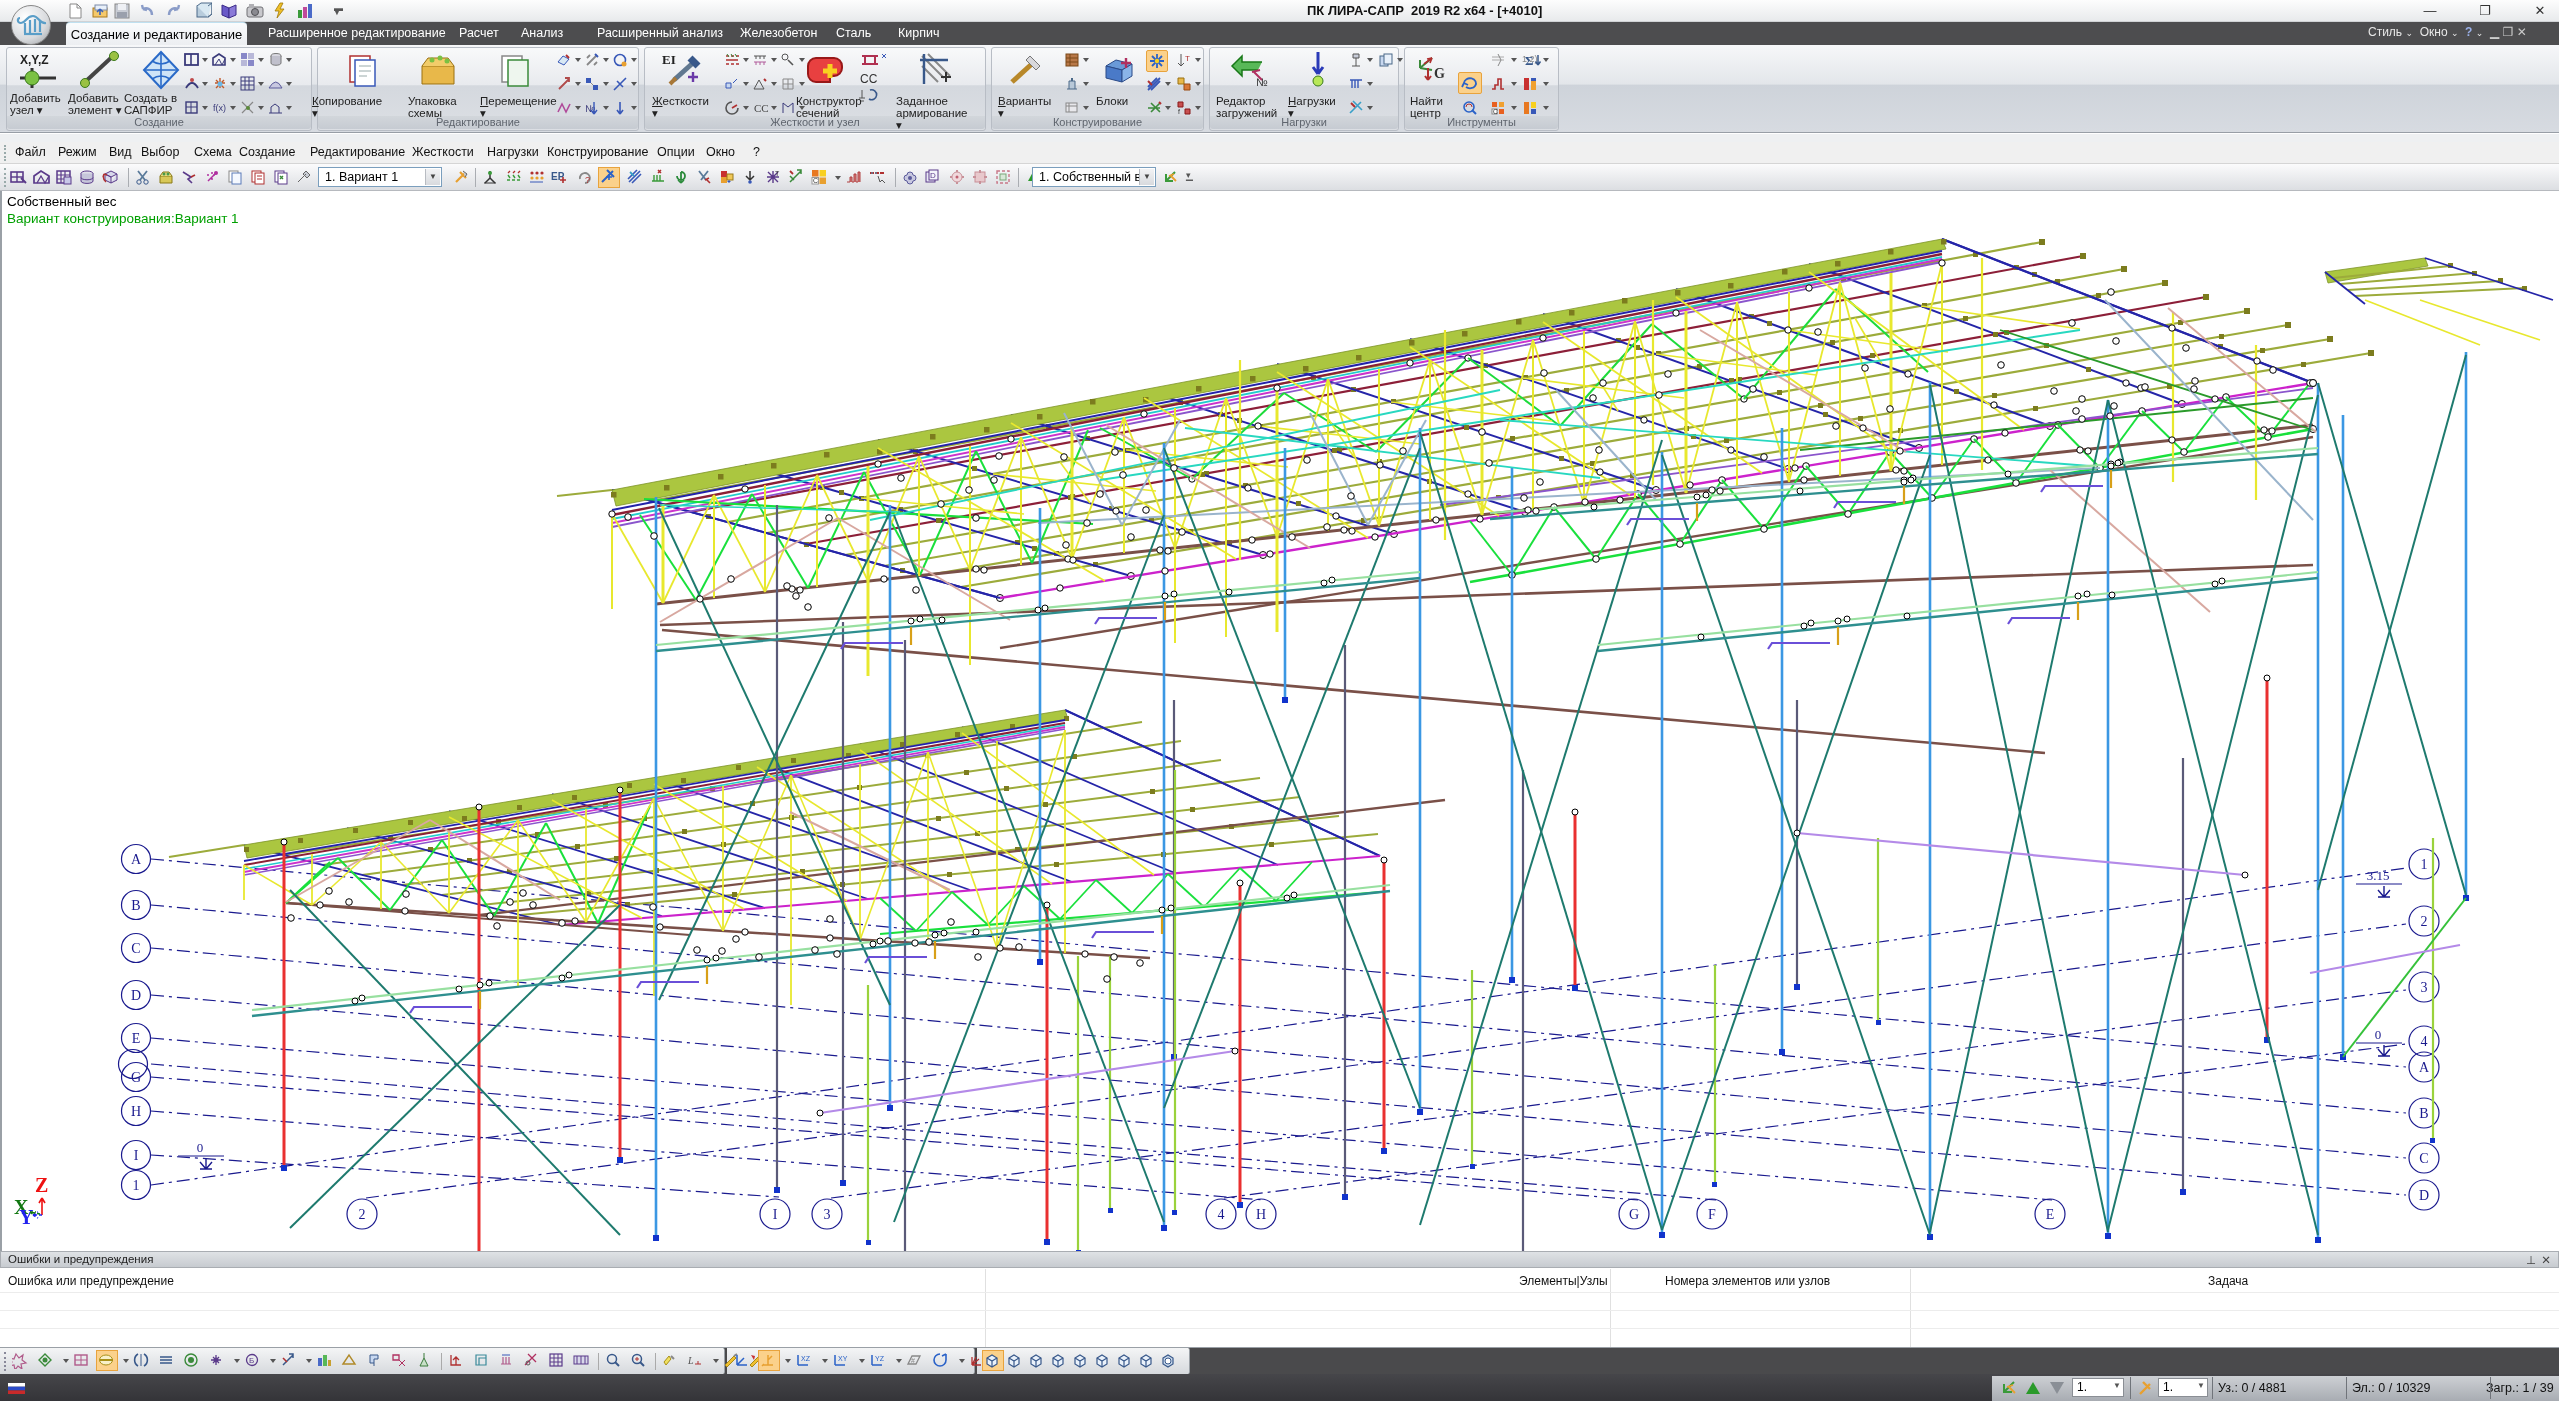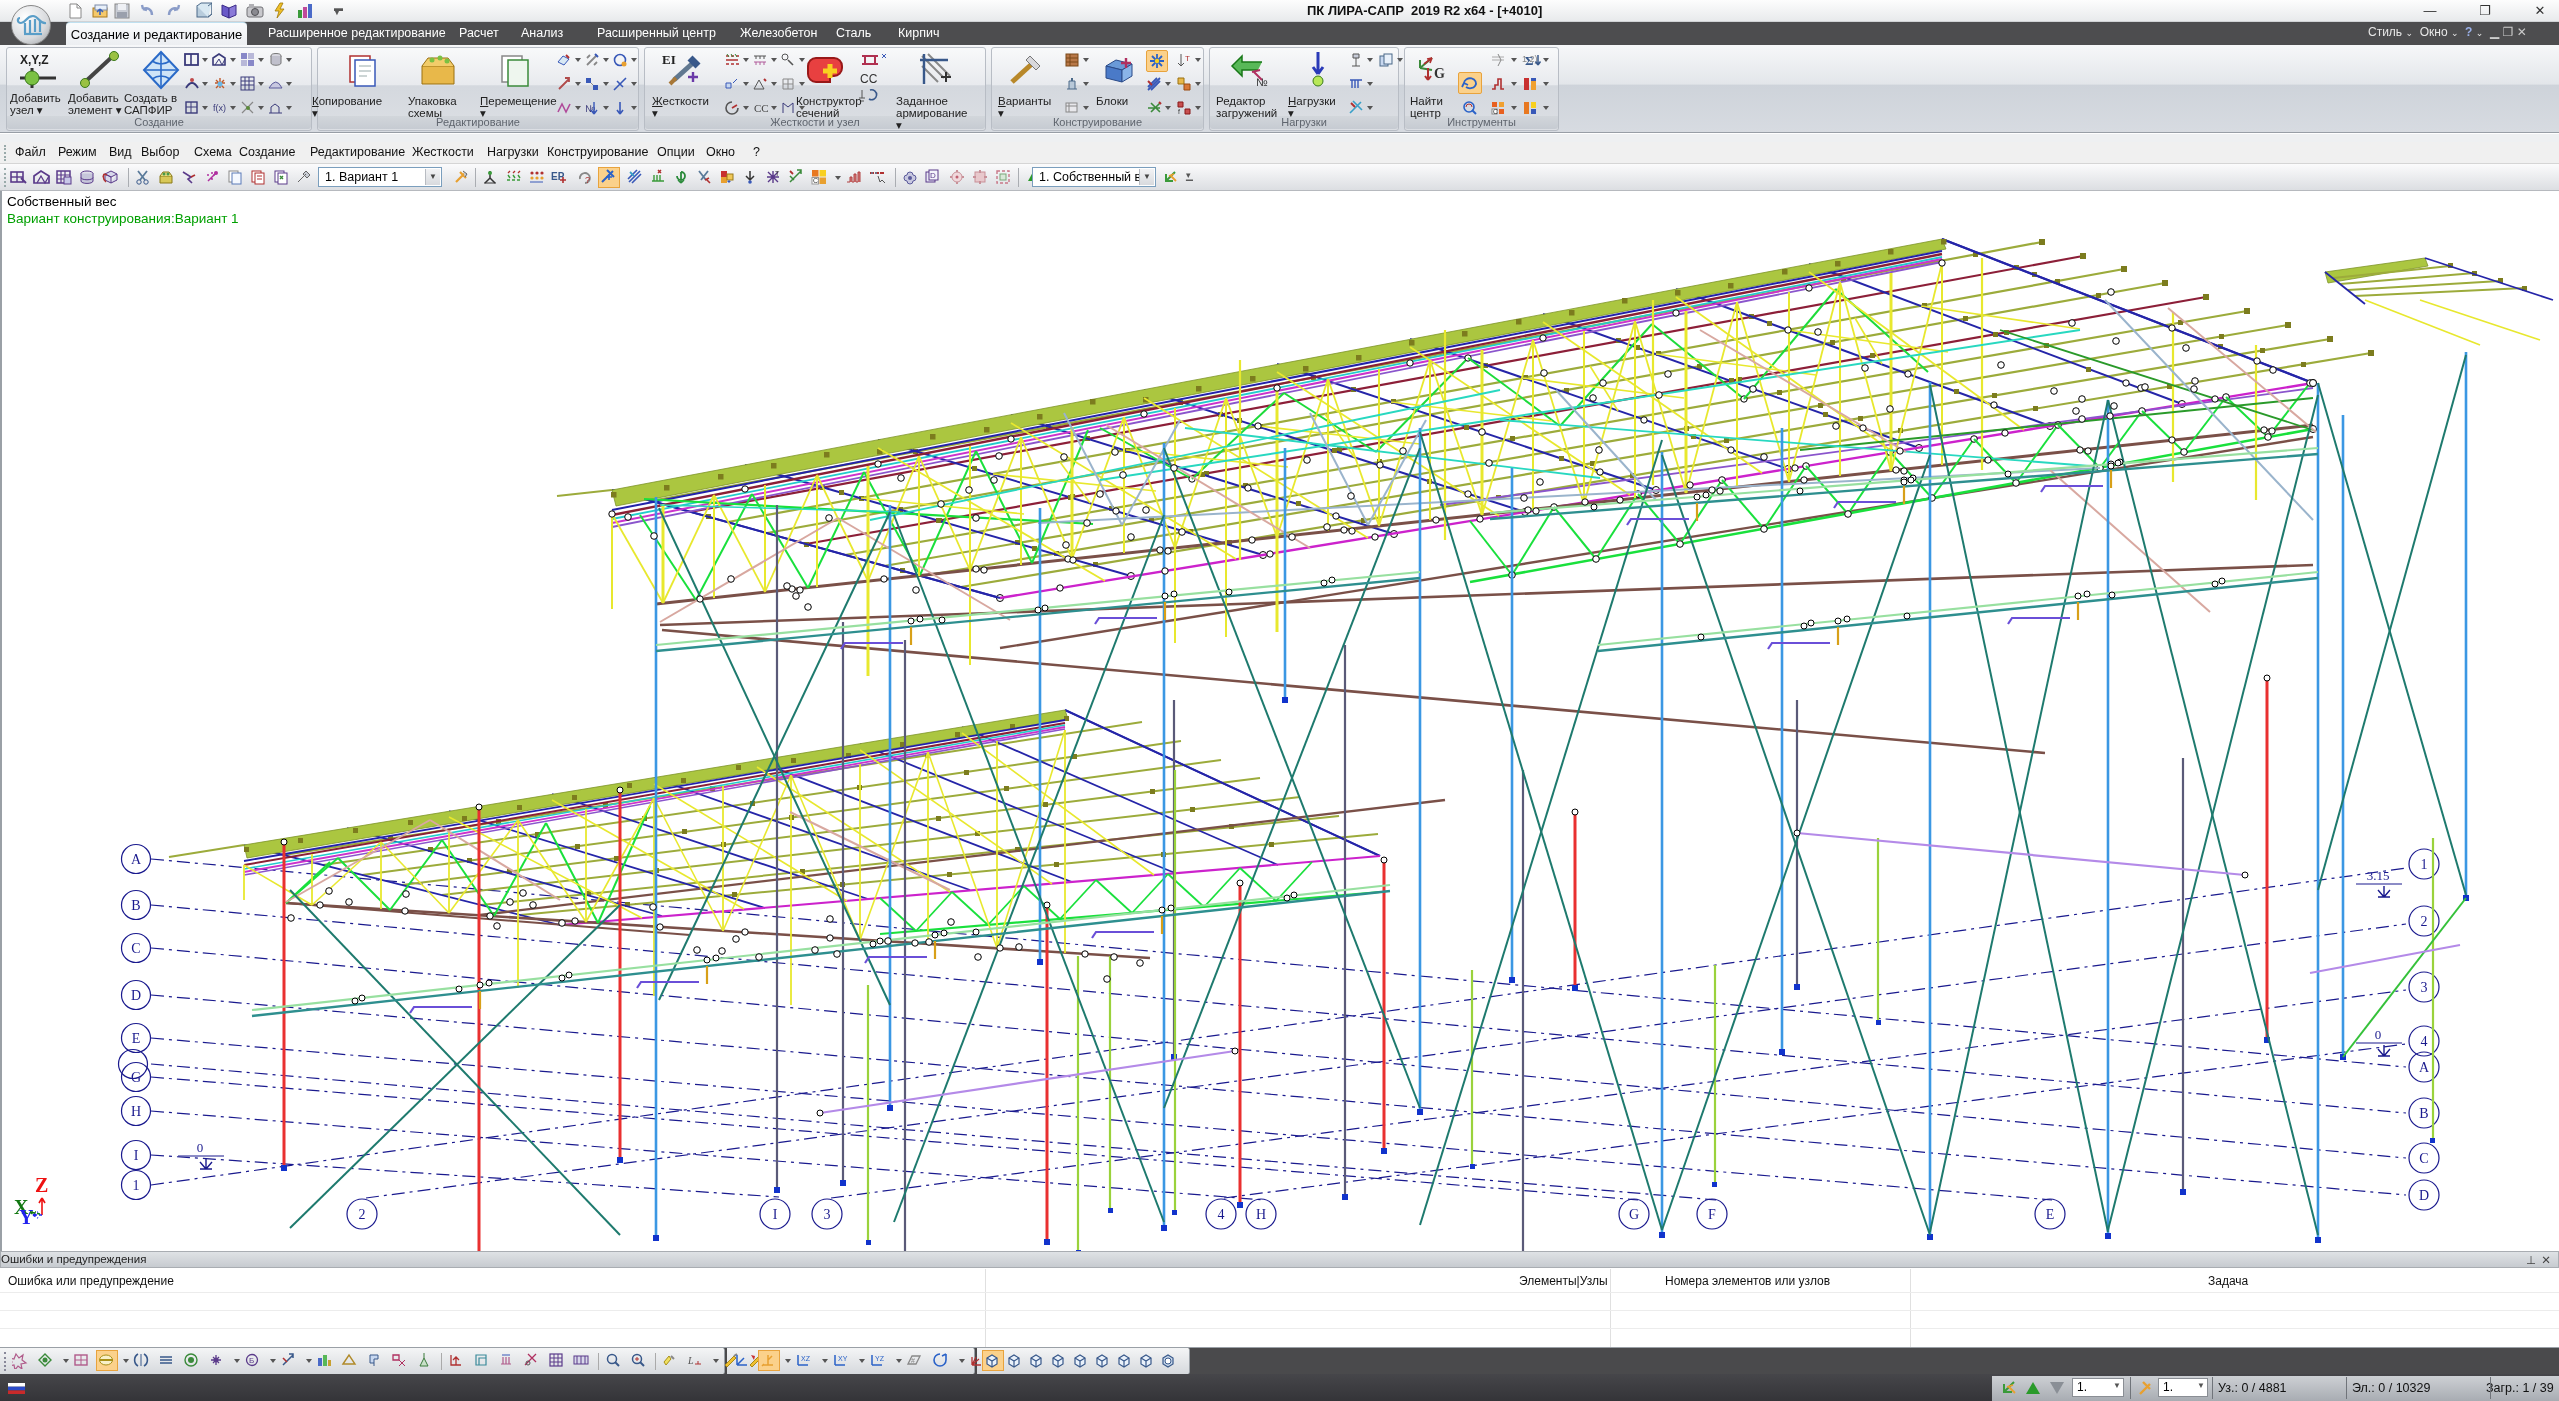--- a/index.html
+++ b/index.html
@@ -16,21 +16,21 @@
 .rbig{position:absolute;z-index:3;font-size:11.5px;color:#222;line-height:12px}
 .rsmall{position:absolute;font-size:11.5px;color:#222}
 #gapstrip{position:absolute;left:0;top:134px;width:2559px;height:8px;background:#eef0f2}
 #menubar{position:absolute;left:0;top:142px;width:2559px;height:22px;background:#f0f0f0;border-bottom:1px solid #d5d5d5}
 .mi{position:absolute;top:145px;font-size:12.5px;color:#111}
 #toolbar{position:absolute;left:0;top:164px;width:2559px;height:27px;background:linear-gradient(#fbfbfc,#dcdee2);border-bottom:1px solid #b6b9be}
 .tbsep{position:absolute;top:4px;width:1px;height:19px;background:#aaadb2}
 .combo{position:absolute;top:167px;height:20px;background:#fff;border:1px solid #7a9ebd;font-size:12.5px;color:#000;padding:2px 0 0 6px}
 .combo .arr{position:absolute;right:1px;top:1px;width:15px;height:16px;background:linear-gradient(#f2f3f5,#d8dade);border-left:1px solid #b8bcc2;text-align:center;font-size:8px;color:#444;line-height:16px}
 #canvas{position:absolute;left:0;top:191px;width:2559px;height:1060px;background:#fff}
-#errhdr{position:absolute;left:0;top:1251px;width:2559px;height:17px;background:linear-gradient(#dfe2e5,#c7cbd0);border:1px solid #a9adb2;font-size:11.5px;color:#222;padding:1px 0 0 0}
+#errhdr{position:absolute;left:0;top:1251px;width:2559px;height:17px;background:linear-gradient(#dfe2e5,#c7cbd0);border:1px solid #a9adb2;font-size:11.5px;color:#222;padding:1px 0 0 7px}
 #errtbl{position:absolute;left:0;top:1268px;width:2559px;height:80px;background:#fff;border-bottom:1px solid #9aa0a6}
 .th{position:absolute;top:4px;font-size:12px;color:#111}
 #btoolbar{position:absolute;left:0;top:1348px;width:2559px;height:26px;background:#4a4a4c}
 .btgroup{position:absolute;top:1348px;height:26px;background:linear-gradient(#f4f5f6,#d6d9dd);border-right:1px solid #9aa0a6;border-radius:0 2px 2px 0}
 #statusbar{position:absolute;left:0;top:1374px;width:2559px;height:27px;background:linear-gradient(#46464a,#343438)}
 #statusr{position:absolute;left:1992px;top:1376px;width:567px;height:25px;background:linear-gradient(#cdd0d4,#a8acb2)}
 .sfield{position:absolute;top:3px;font-size:12.5px;color:#111;white-space:nowrap}
 .sframe{position:absolute;top:1378px;height:19px;background:#fff;border:1px solid #8a8e94;font-size:12px;color:#000;padding:1px 0 0 4px}
 
 </style></head><body>
@@ -86,21 +86,21 @@
       <g stroke="#5a9ec8" stroke-width="2.2" fill="none">
         <path d="M8 12 c-3 0 -3 5 1 5 c5 0 5 -7 12 -7 c6 0 6 8 13 7"></path>
         <path d="M13 17 v10 M18 14 v14 M23 13 v13 M28 15 v11"></path>
         <path d="M12 28 h18"></path>
       </g>
     </svg></div>
 <div id="activetab">Создание и редактирование</div>
 <div class="tab" style="left:268px">Расширенное редактирование</div>
 <div class="tab" style="left:459px">Расчет</div>
 <div class="tab" style="left:521px">Анализ</div>
-<div class="tab" style="left:597px">Расширенный центр</div>
+<div class="tab" style="left:597px">Расширенный анализ</div>
 <div class="tab" style="left:740px">Железобетон</div>
 <div class="tab" style="left:836px">Сталь</div>
 <div class="tab" style="left:898px">Кирпич</div>
 <div style="position:absolute;left:2368px;top:25px;font-size:12px;color:#e8e8e8">Стиль <span style="font-size:9px">⌄</span>&nbsp; Окно <span style="font-size:9px">⌄</span>&nbsp; <span style="color:#9ab0e8;font-weight:bold">?</span> <span style="font-size:9px">⌄</span>&nbsp; <span style="color:#ccc">▁ ❐ ✕</span></div>
 <div id="ribbon"></div>
 <div class="rgroup" style="left:6px;width:306px">
     <div class="rlabel">Создание</div>
   </div>
 <div class="rgroup" style="left:317px;width:322px">
     <div class="rlabel">Редактирование</div>

